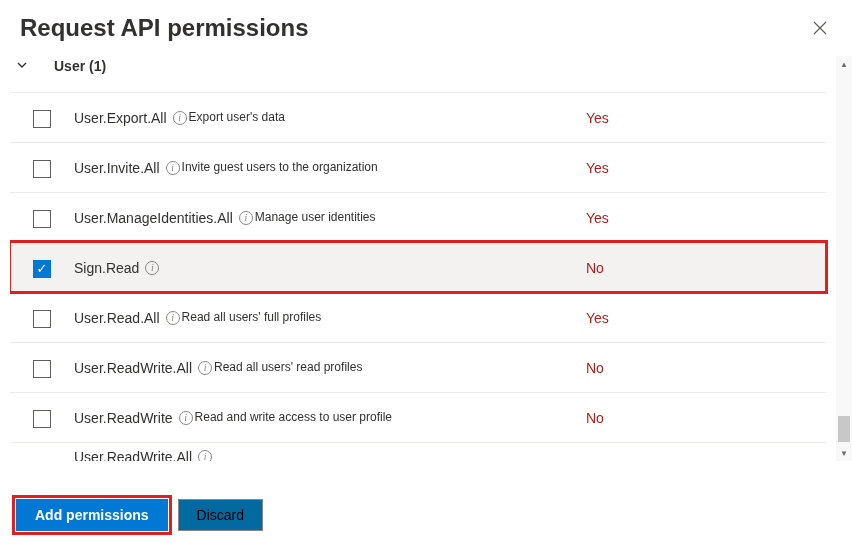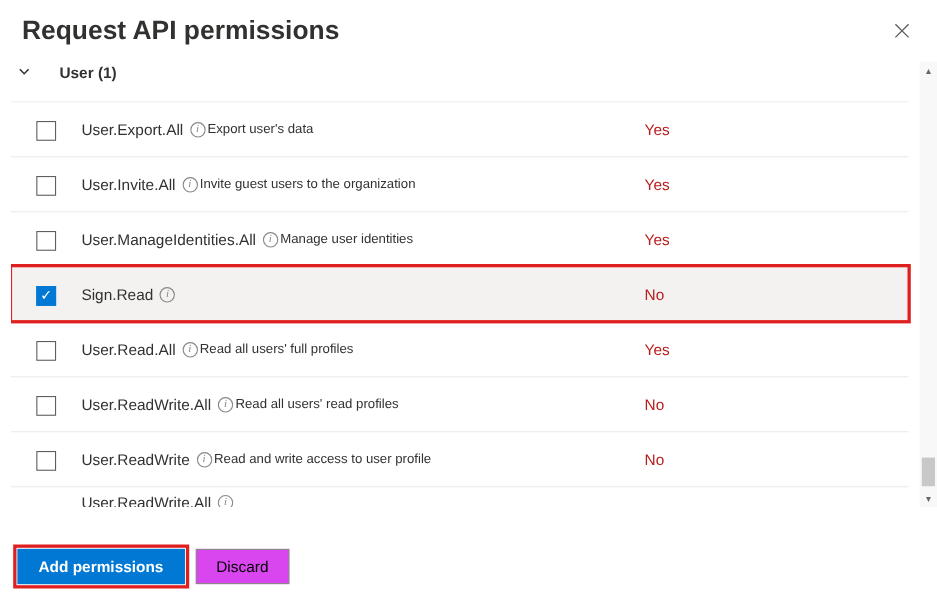--- a/index.html
+++ b/index.html
@@ -143,21 +143,21 @@
       padding: 14px 16px 18px 16px;
       display: flex;
       gap: 10px;
       background: #fff;
     }
     .btn {
       height: 32px;
       padding: 0 18px;
       font-size: 14px;
       border: 1px solid #8a8886;
-      background: #d946ef;
+      background: #0369a1;
       cursor: pointer;
       display: inline-flex;
       align-items: center;
     }
     .btn.primary {
       background: #0078d4;
       color: #fff;
       border-color: #0078d4;
       font-weight: 600;
     }

